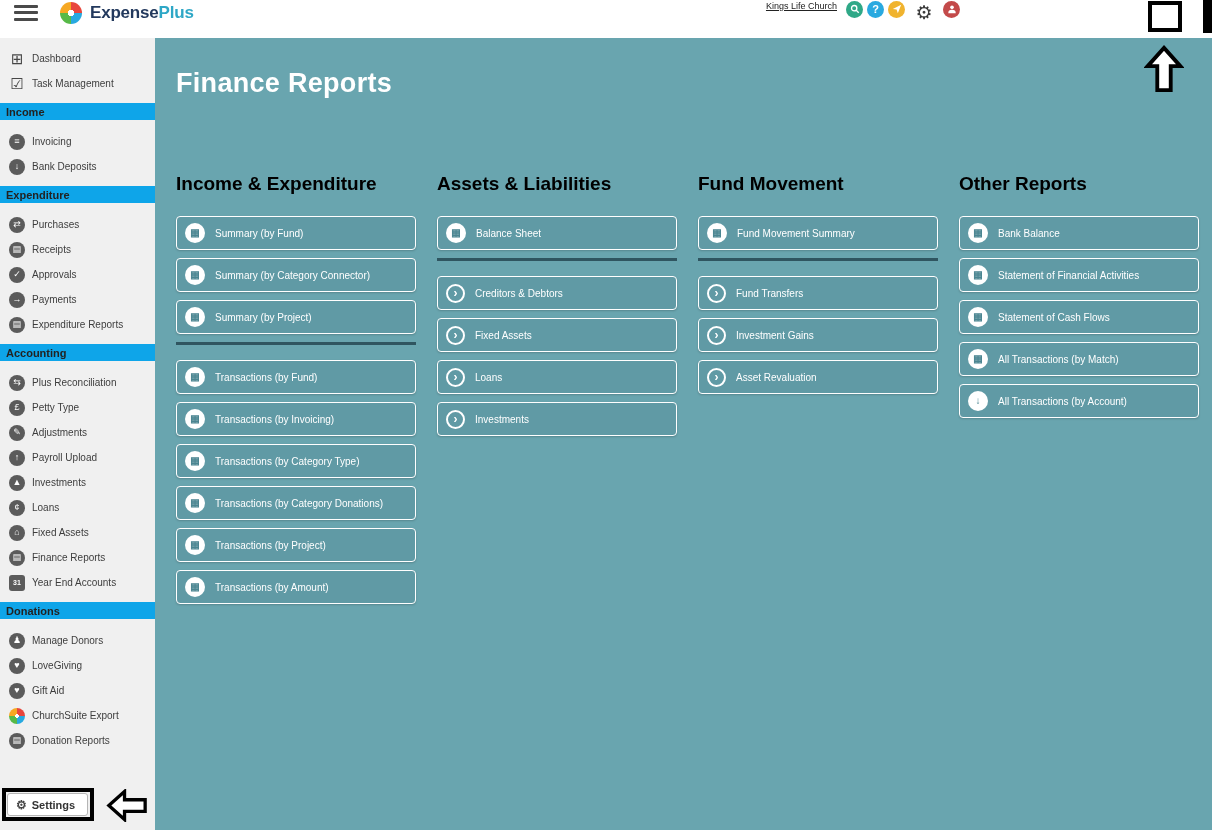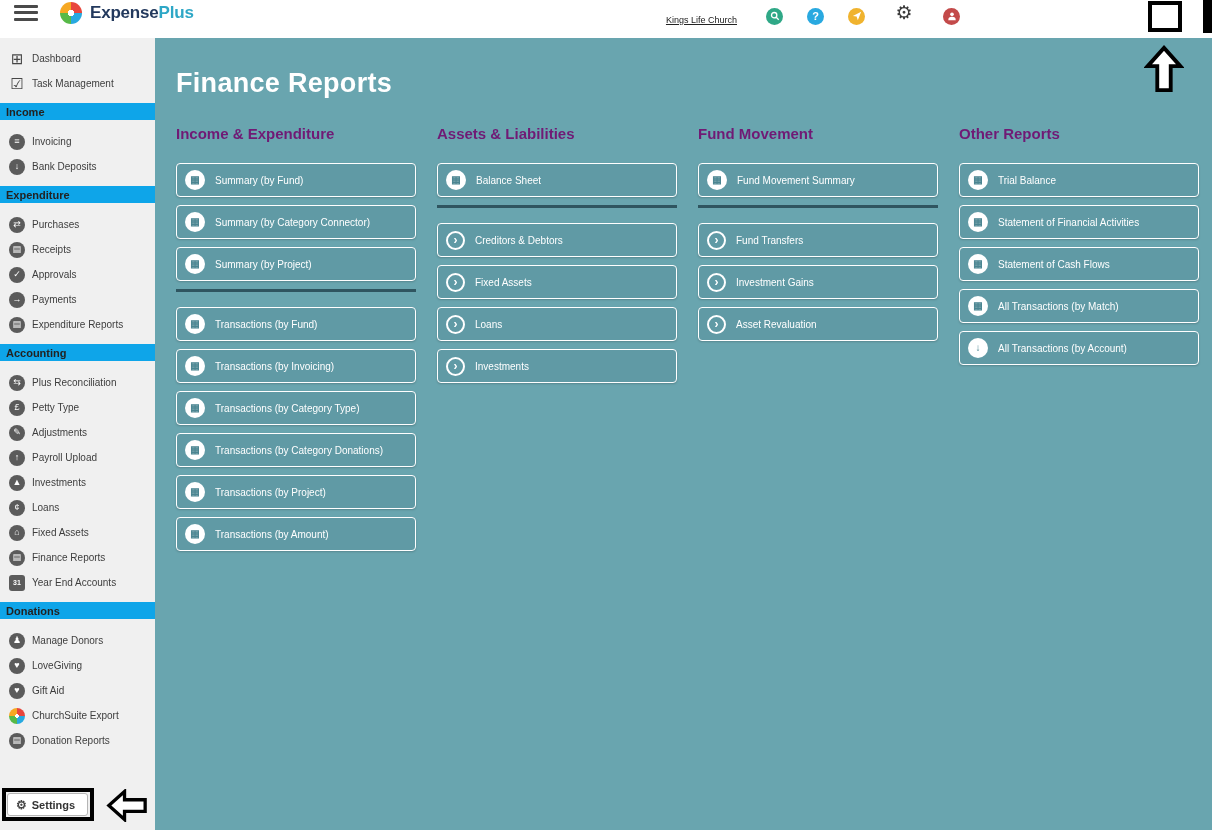--- a/index.html
+++ b/index.html
@@ -16,21 +16,21 @@
   .hamburger span{display:block;height:3px;background:#4a4a4a;border-radius:1px;}
   .logo{display:flex;align-items:center;gap:8px;cursor:pointer;}
   .logo-mark{
     width:22px;height:22px;border-radius:50%;
     background:
       radial-gradient(circle at center,#fff 0 3px,rgba(255,255,255,0) 3px),
       conic-gradient(#e8463c 0 25%,#27a9e0 25% 50%,#57b947 50% 75%,#f6a823 75% 100%);
   }
   .logo-text{font-size:17px;font-weight:bold;color:#23395D;letter-spacing:-0.2px;}
   .logo-text .plus{color:#2EA7C6;}
-  .header-right{margin-left:auto;display:flex;align-items:flex-end;gap:24px;}
+  .header-right{margin-left:auto;display:flex;align-items:flex-start;gap:4px;}
   .org-link{font-size:9px;color:#222;text-decoration:underline;margin-right:5px;cursor:pointer;}
   .hicon{width:17px;height:17px;border-radius:50%;display:flex;align-items:center;justify-content:center;
     color:#fff;font-size:11px;font-weight:bold;cursor:pointer;flex-shrink:0;}
   .hicon.green{background:#2fa887;}
   .hicon.blue{background:#29a9e0;}
   .hicon.yellow{background:#f0b32e;}
   .hicon.red{background:#c34a4a;}
   .hicon svg{display:block;}
   .gear-glyph{width:24px;height:24px;font-size:19px;color:#3a3a3a;display:flex;align-items:center;justify-content:center;cursor:pointer;margin:0 3px;}
   
@@ -51,21 +51,21 @@
     display:flex;align-items:center;gap:5px;padding:0 8px;box-sizing:border-box;
     font-family:inherit;font-size:11px;font-weight:bold;color:#333;cursor:pointer;
   }
   .settings-btn .sg{font-size:12px;color:#444;line-height:1;}
   
   .main{position:absolute;left:155px;top:38px;width:1057px;bottom:0;background:#69A5AF;
     padding:30px 0 0 21px;box-sizing:border-box;overflow:hidden;}
   .page-title{font-size:27px;font-weight:bold;color:#fff;margin:0 0 26px 0;letter-spacing:0.3px;}
   .columns{display:flex;gap:21px;align-items:flex-start;}
   .report-col{width:240px;flex-shrink:0;}
-  .col-header{font-size:15px;font-weight:bold;color:#701a75;margin-bottom:21px;}
+  .col-header{font-size:19px;font-weight:bold;color:#000000;margin-bottom:21px;margin-top:48px;}
   .report-btn{
     width:100%;height:34px;margin-bottom:8px;display:flex;align-items:center;gap:10px;
     padding:0 8px;box-sizing:border-box;background:#609AA5;border:1px solid #fff;border-radius:4px;
     color:#fff;font-size:10px;font-family:inherit;text-align:left;cursor:pointer;
     box-shadow:0 1px 2px rgba(0,0,0,0.18);
   }
   .ric{flex-shrink:0;display:flex;align-items:center;justify-content:center;line-height:1;}
   .ric.solid{width:20px;height:20px;border-radius:50%;background:#fff;color:#4A8591;font-size:10px;font-weight:bold;}
   .ric.ring{width:15px;height:15px;border-radius:50%;border:2px solid #fff;color:#fff;font-size:12px;font-weight:bold;}
   .divider{border-top:3px solid #2F5560;margin:1px 0 15px 0;width:100%;}
@@ -304,21 +304,21 @@
         </button>
         <button class="report-btn">
           <span class="ric ring">›</span>
           <span class="report-label">Asset Revaluation</span>
         </button>
       </div>
       <div class="report-col">
         <div class="col-header">Other Reports</div>
         <button class="report-btn">
           <span class="ric solid">▦</span>
-          <span class="report-label">Trial Balance</span>
+          <span class="report-label">Bank Balance</span>
         </button>
         <button class="report-btn">
           <span class="ric solid">▦</span>
           <span class="report-label">Statement of Financial Activities</span>
         </button>
         <button class="report-btn">
           <span class="ric solid">▦</span>
           <span class="report-label">Statement of Cash Flows</span>
         </button>
         <button class="report-btn">

